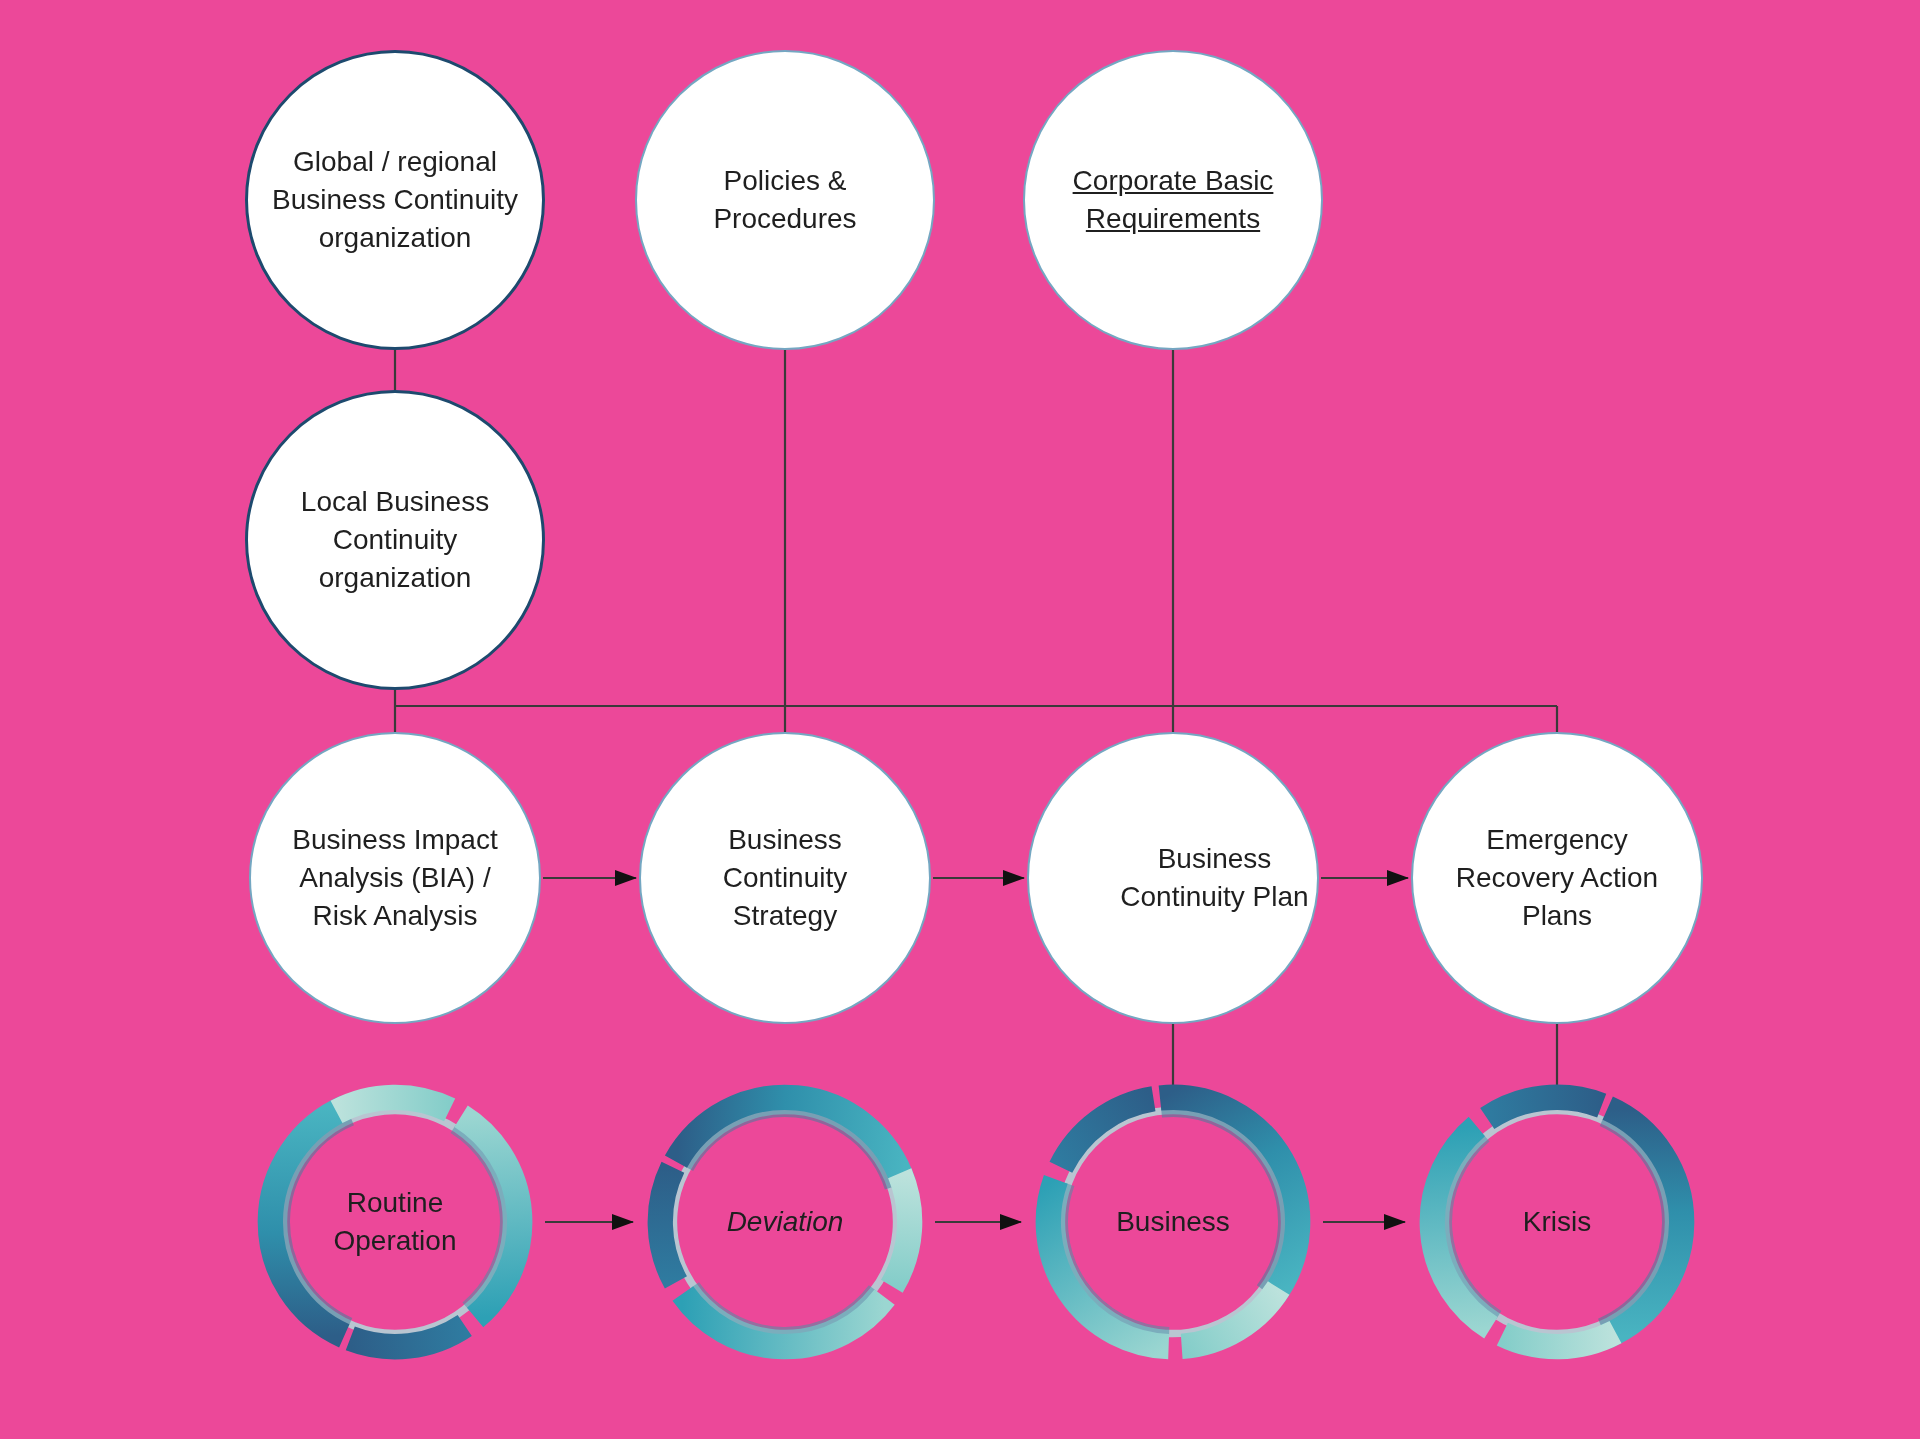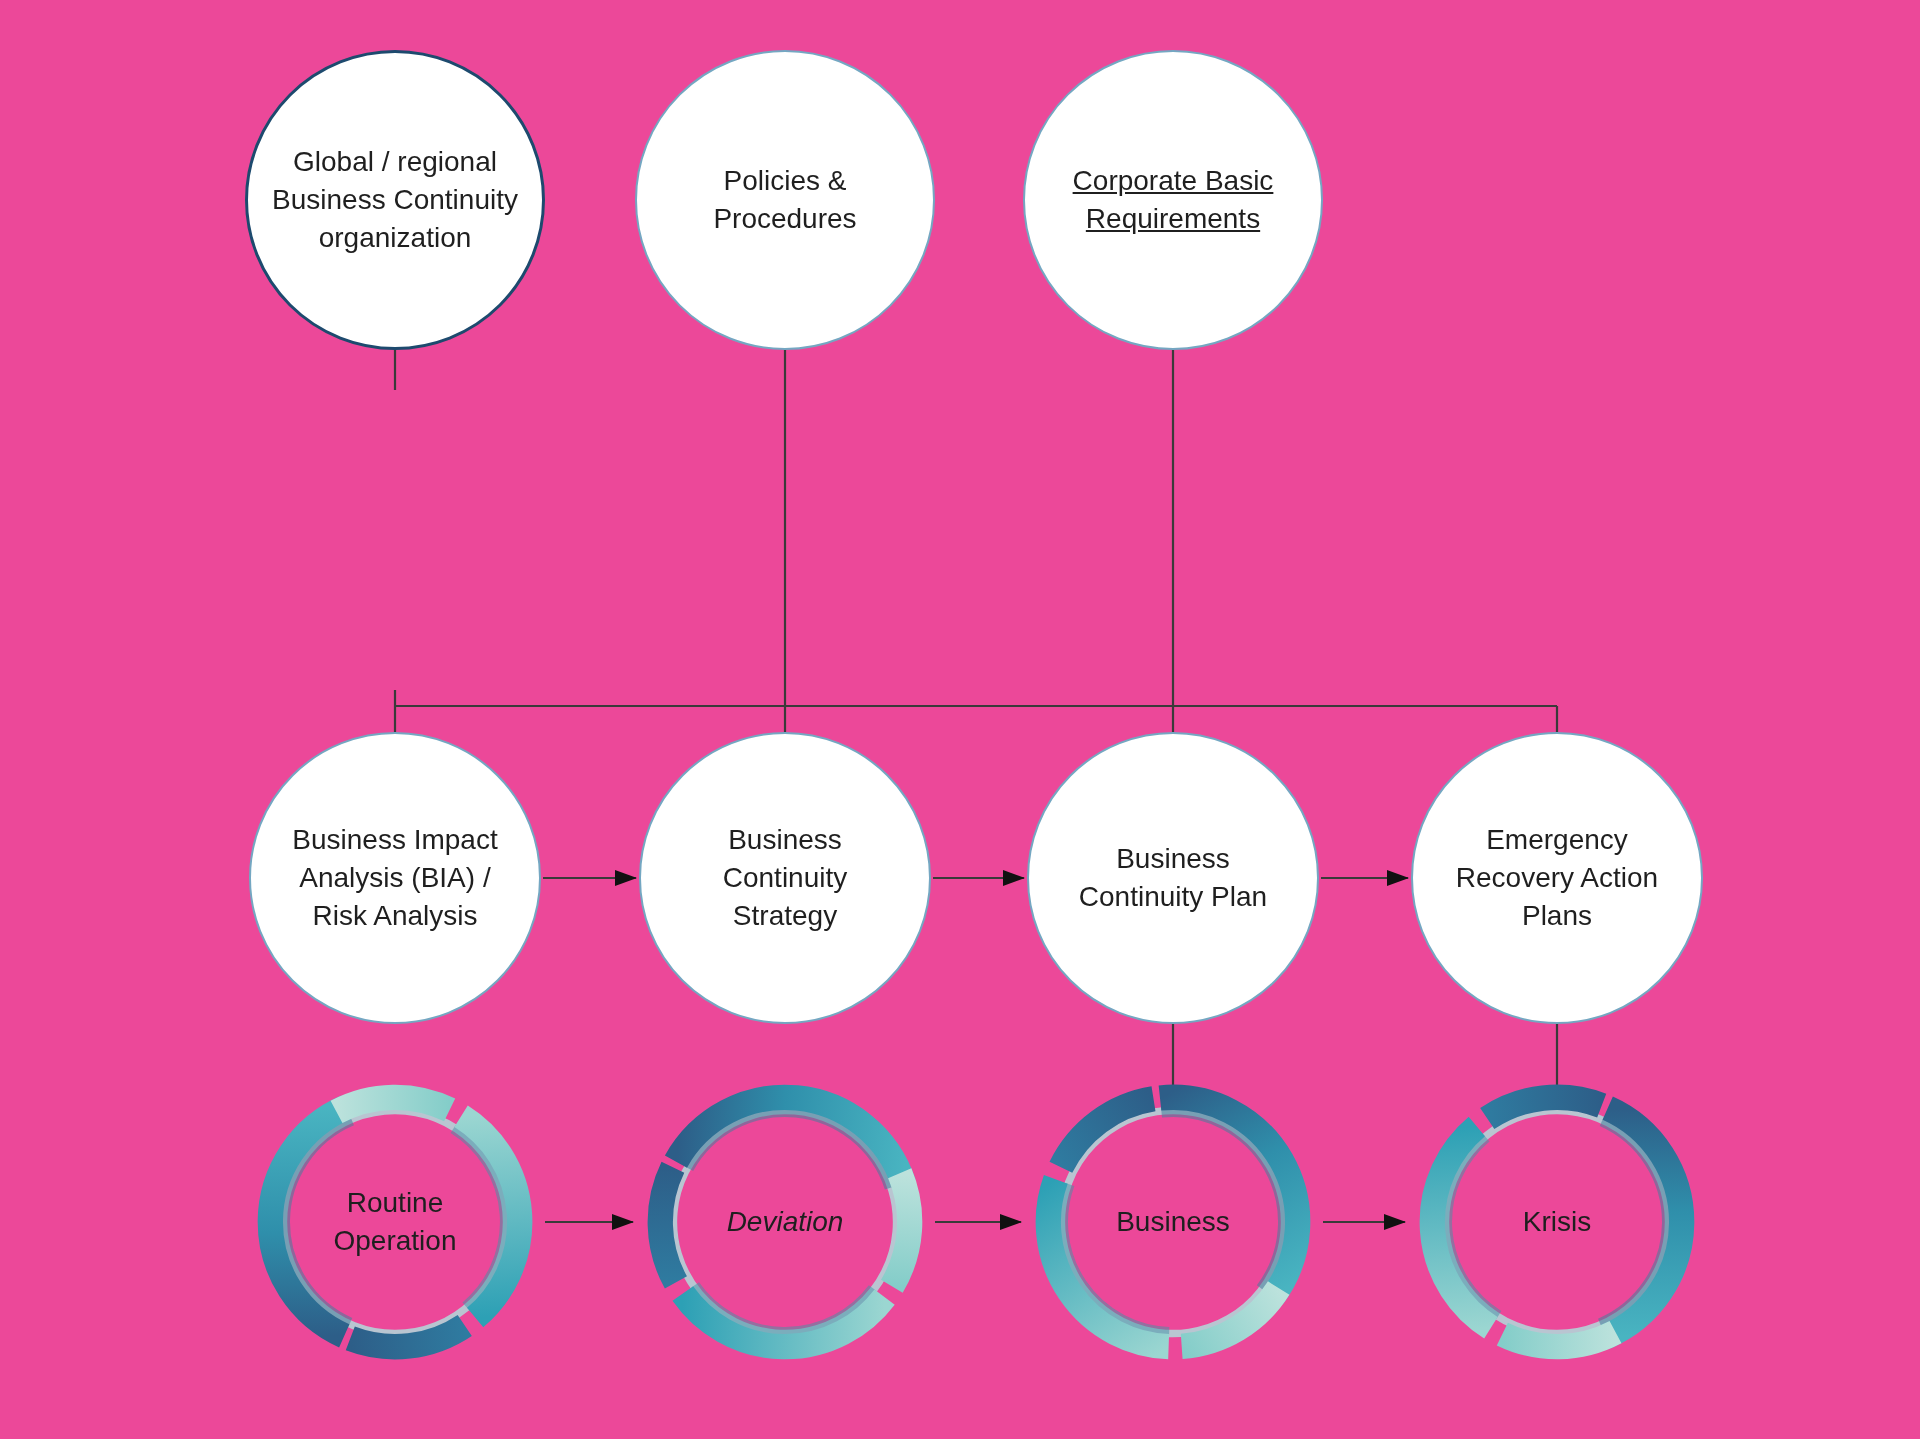--- a/index.html
+++ b/index.html
@@ -88,28 +88,31 @@
   <div class="node node--navy" style="left:245px; top:50px;">
     <span class="lbl" style="max-width:255px;">Global / regional Business Continuity organization</span>
   </div>
   <div class="node node--blue" style="left:635px; top:50px;">
     <span class="lbl" style="max-width:200px;">Policies &amp; Procedures</span>
   </div>
   <div class="node node--blue" style="left:1023px; top:50px;text-decoration:underline;">
     <span class="lbl" style="max-width:215px;">Corporate Basic Requirements</span>
   </div>
 
+  <div class="node node--navy" style="left:245px; top:390px;">
+    <span class="lbl" style="max-width:210px;">Local Business Continuity organization</span>
+  </div>
 
   <div class="node node--blue-sm" style="left:249px; top:732px;">
     <span class="lbl" style="max-width:215px;">Business Impact Analysis (BIA) / Risk Analysis</span>
   </div>
   <div class="node node--blue-sm" style="left:639px; top:732px;">
     <span class="lbl" style="max-width:150px;">Business Continuity Strategy</span>
   </div>
-  <div class="node node--blue-sm" style="left:1027px; top:732px;">
+  <div class="node node--blue-sm" style="left:1027px; top:732px;justify-content:flex-end;">
     <span class="lbl" style="max-width:205px;">Business Continuity Plan</span>
   </div>
   <div class="node node--blue-sm" style="left:1411px; top:732px;">
     <span class="lbl" style="max-width:212px;">Emergency Recovery Action Plans</span>
   </div>
 
   <div class="ring" style="left:245px; top:1072px;">
     <svg class="ring-svg" style="transform:rotate(0deg);" viewBox="0 0 320 320">
       <defs>
         <linearGradient id="gL0" gradientUnits="userSpaceOnUse" x1="108" y1="38" x2="106" y2="281">

